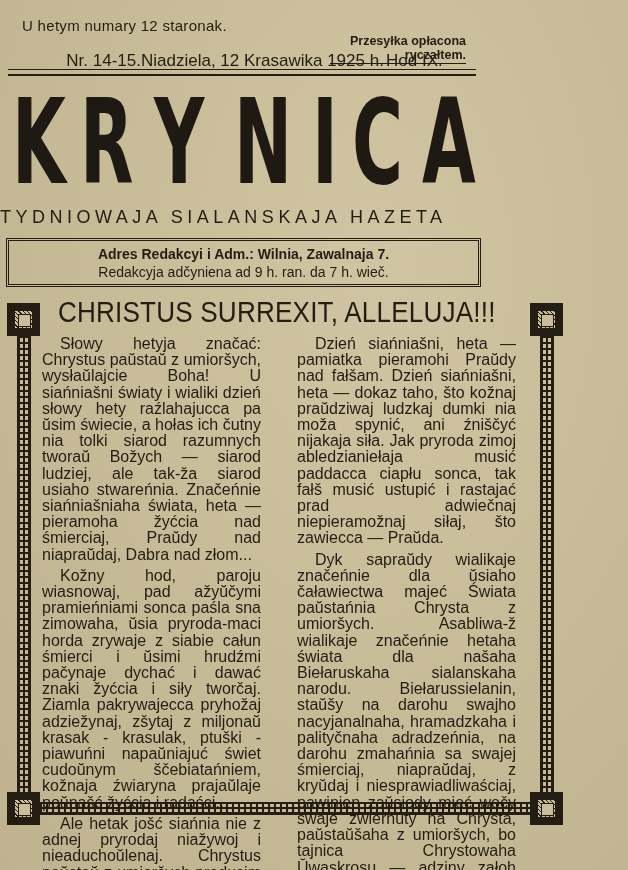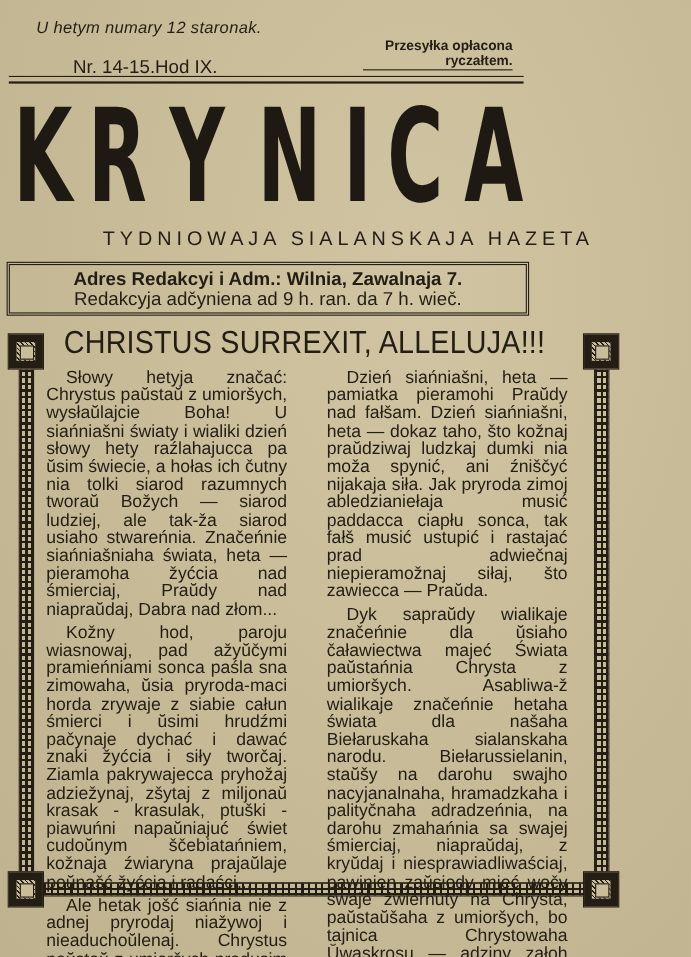--- a/index.html
+++ b/index.html
@@ -5,40 +5,40 @@
   html, body { margin: 0; padding: 0; }
   body {
     width: 628px; height: 870px; overflow: hidden;
     background: #c9bd9a;
     background-image: radial-gradient(ellipse at 60% 30%, #d0c4a2 0%, #c6ba96 60%, #bfb28e 100%);
     color: #231d14;
     font-family: "Liberation Sans", sans-serif;
     position: relative;
   }
   .abs { position: absolute; }
-  .tagline-top { left: 33px; top: 17px; font-style: italic; font-size: 15px; letter-spacing: 0.3px; }
+  .tagline-top { left: 22px; top: 17px; font-size: 15px; letter-spacing: 0.3px; }
   .postage { left: 330px; top: 34px; font-size: 12.5px; font-weight: bold; border-bottom: 1px solid #231d14; padding-bottom: 1px; width: 136px; text-align: right; }
   .issue-row { left: 33px; top: 51px; width: 440px; font-size: 17px; display: flex; }
   .issue-row .nr { width: 108px; text-align: right; }
   .issue-row .date { width: 245px; }
   .issue-row .year { }
   .rule-double { left: 8px; top: 69px; width: 468px; height: 4px; border-top: 1px solid #231d14; border-bottom: 2px solid #231d14; }
   .masthead { left: 12px; top: 80px; width: 470px; height: 130px; }
   .masthead span {
     position: absolute; top: 10px;
     font-family: "DejaVu Sans", sans-serif; font-weight: bold;
     font-size: 112px; line-height: 100px;
     transform: scaleX(0.62) scaleY(1.05); transform-origin: left top;
     color: #1e1912;
   }
-  .subtitle { left: 0; width: 540px; top: 207px; text-align: right; font-size: 18px; letter-spacing: 4.5px; }
+  .subtitle { left: 0; width: 540px; top: 207px; text-align: left; font-size: 18px; letter-spacing: 4.5px; }
   .infobox {
     left: 6px; top: 238px; width: 469px; height: 43px;
     border: 3px double #231d14;
-    display: flex; font-size: 17px;
+    display: flex; font-size: 14px;
   }
   .infobox .cell { flex: 1; display: flex; flex-direction: column; justify-content: center; align-items: center; line-height: 18px; }
   .infobox .cell + .cell { border-left: 3px double #231d14; }
   .b { font-weight: bold; }
   .orn {
     width: 31px; height: 31px; box-sizing: border-box;
     border: 7px solid #231d14;
     background: repeating-linear-gradient(45deg, transparent 0 2px, #231d14 2px 3px), #c9bd9a;
     outline: 1px solid #231d14;
   }
@@ -62,20 +62,21 @@
   .col-right { left: 297px; top: 336px; }
 </style>
 </head>
 <body>
 
 <div class="abs tagline-top">U hetym numary 12 staronak.</div>
 <div class="abs postage">Przesyłka opłacona ryczałtem.</div>
 
 <div class="abs issue-row">
   <span class="nr">Nr. 14-15.</span>
+  <span class="date">Niadziela, 12 Krasawika 1925 h.</span>
   <span class="year">Hod IX.</span>
 </div>
 <div class="abs rule-double"></div>
 
 <div class="abs masthead">
   <span style="left:0px">K</span>
   <span style="left:68px">R</span>
   <span style="left:142px">Y</span>
   <span style="left:222px">N</span>
   <span style="left:300px">I</span>

